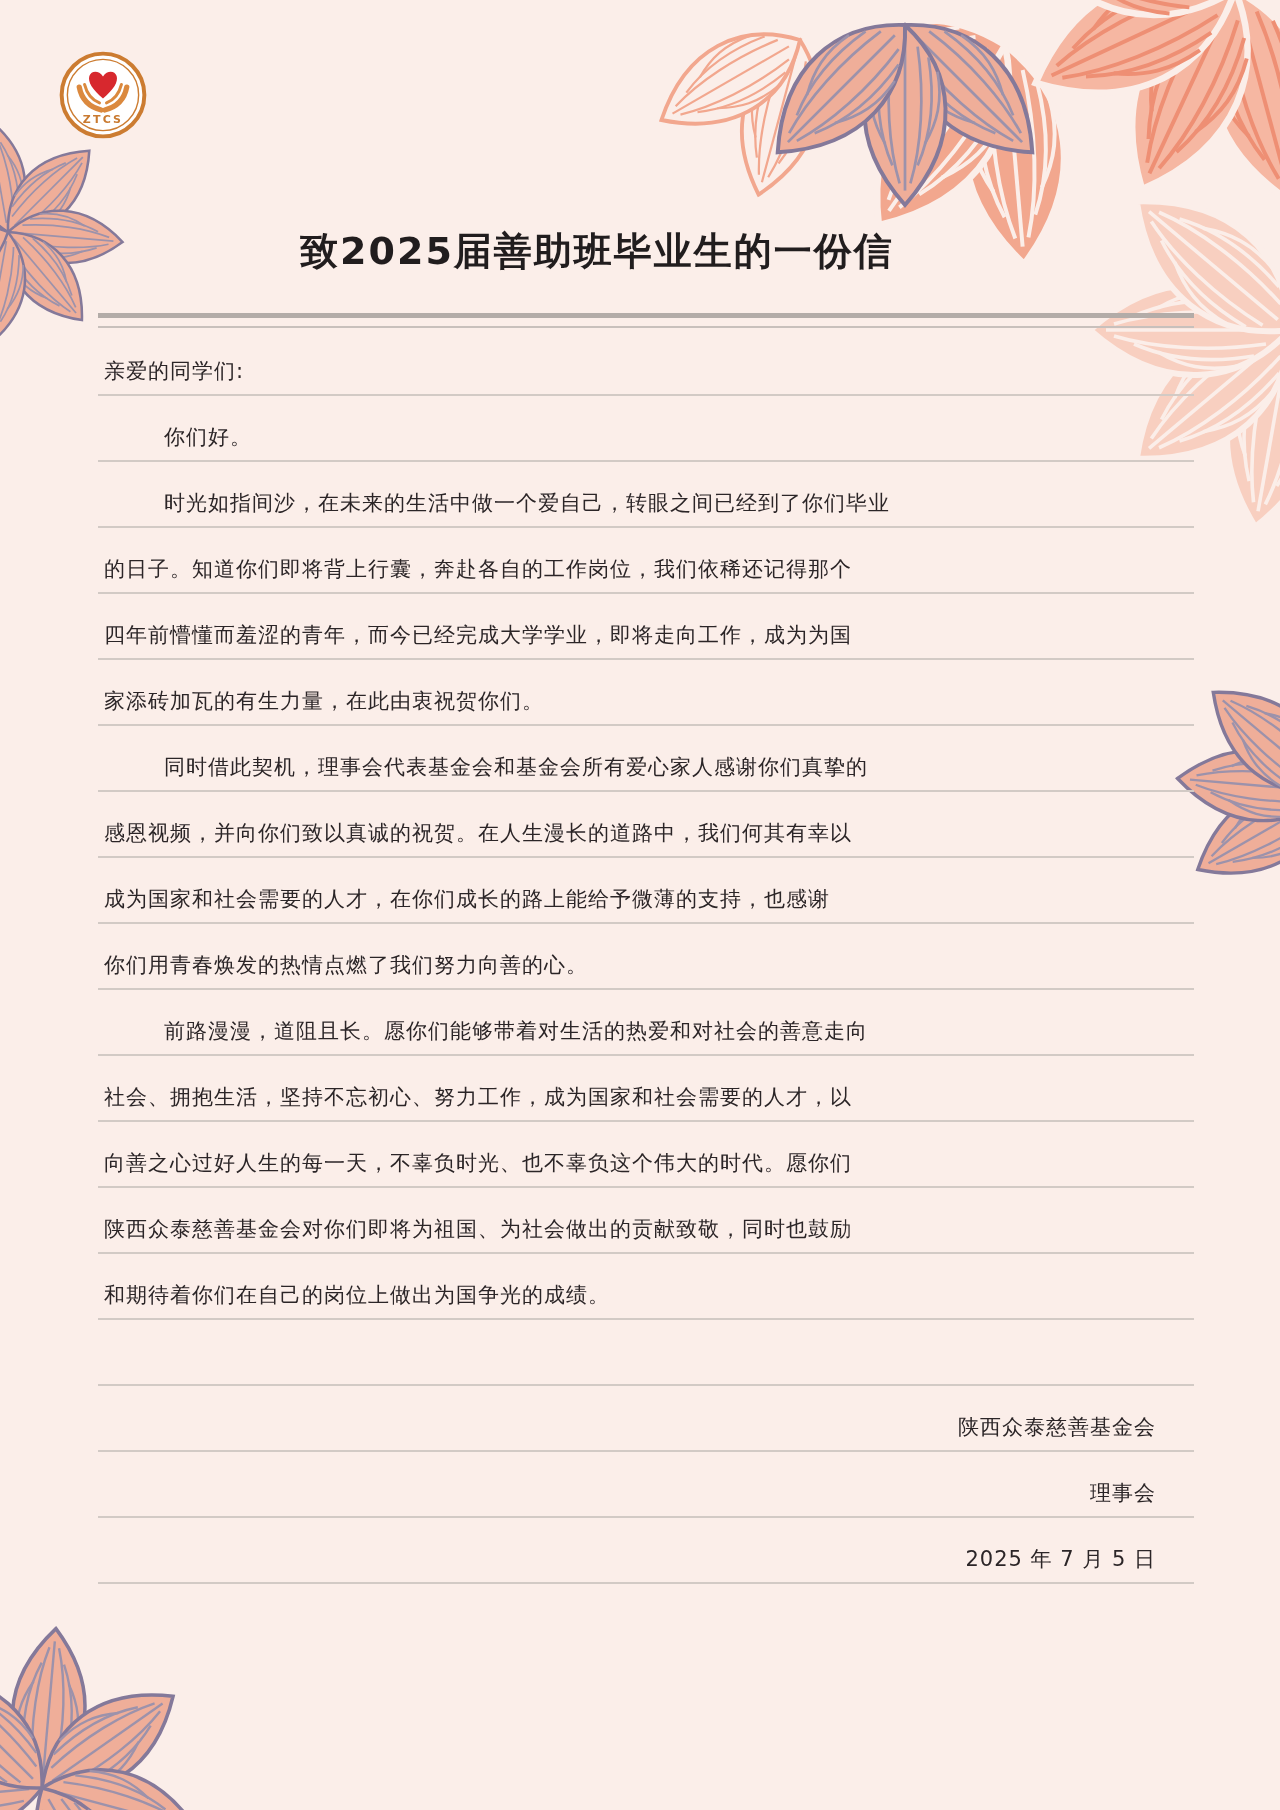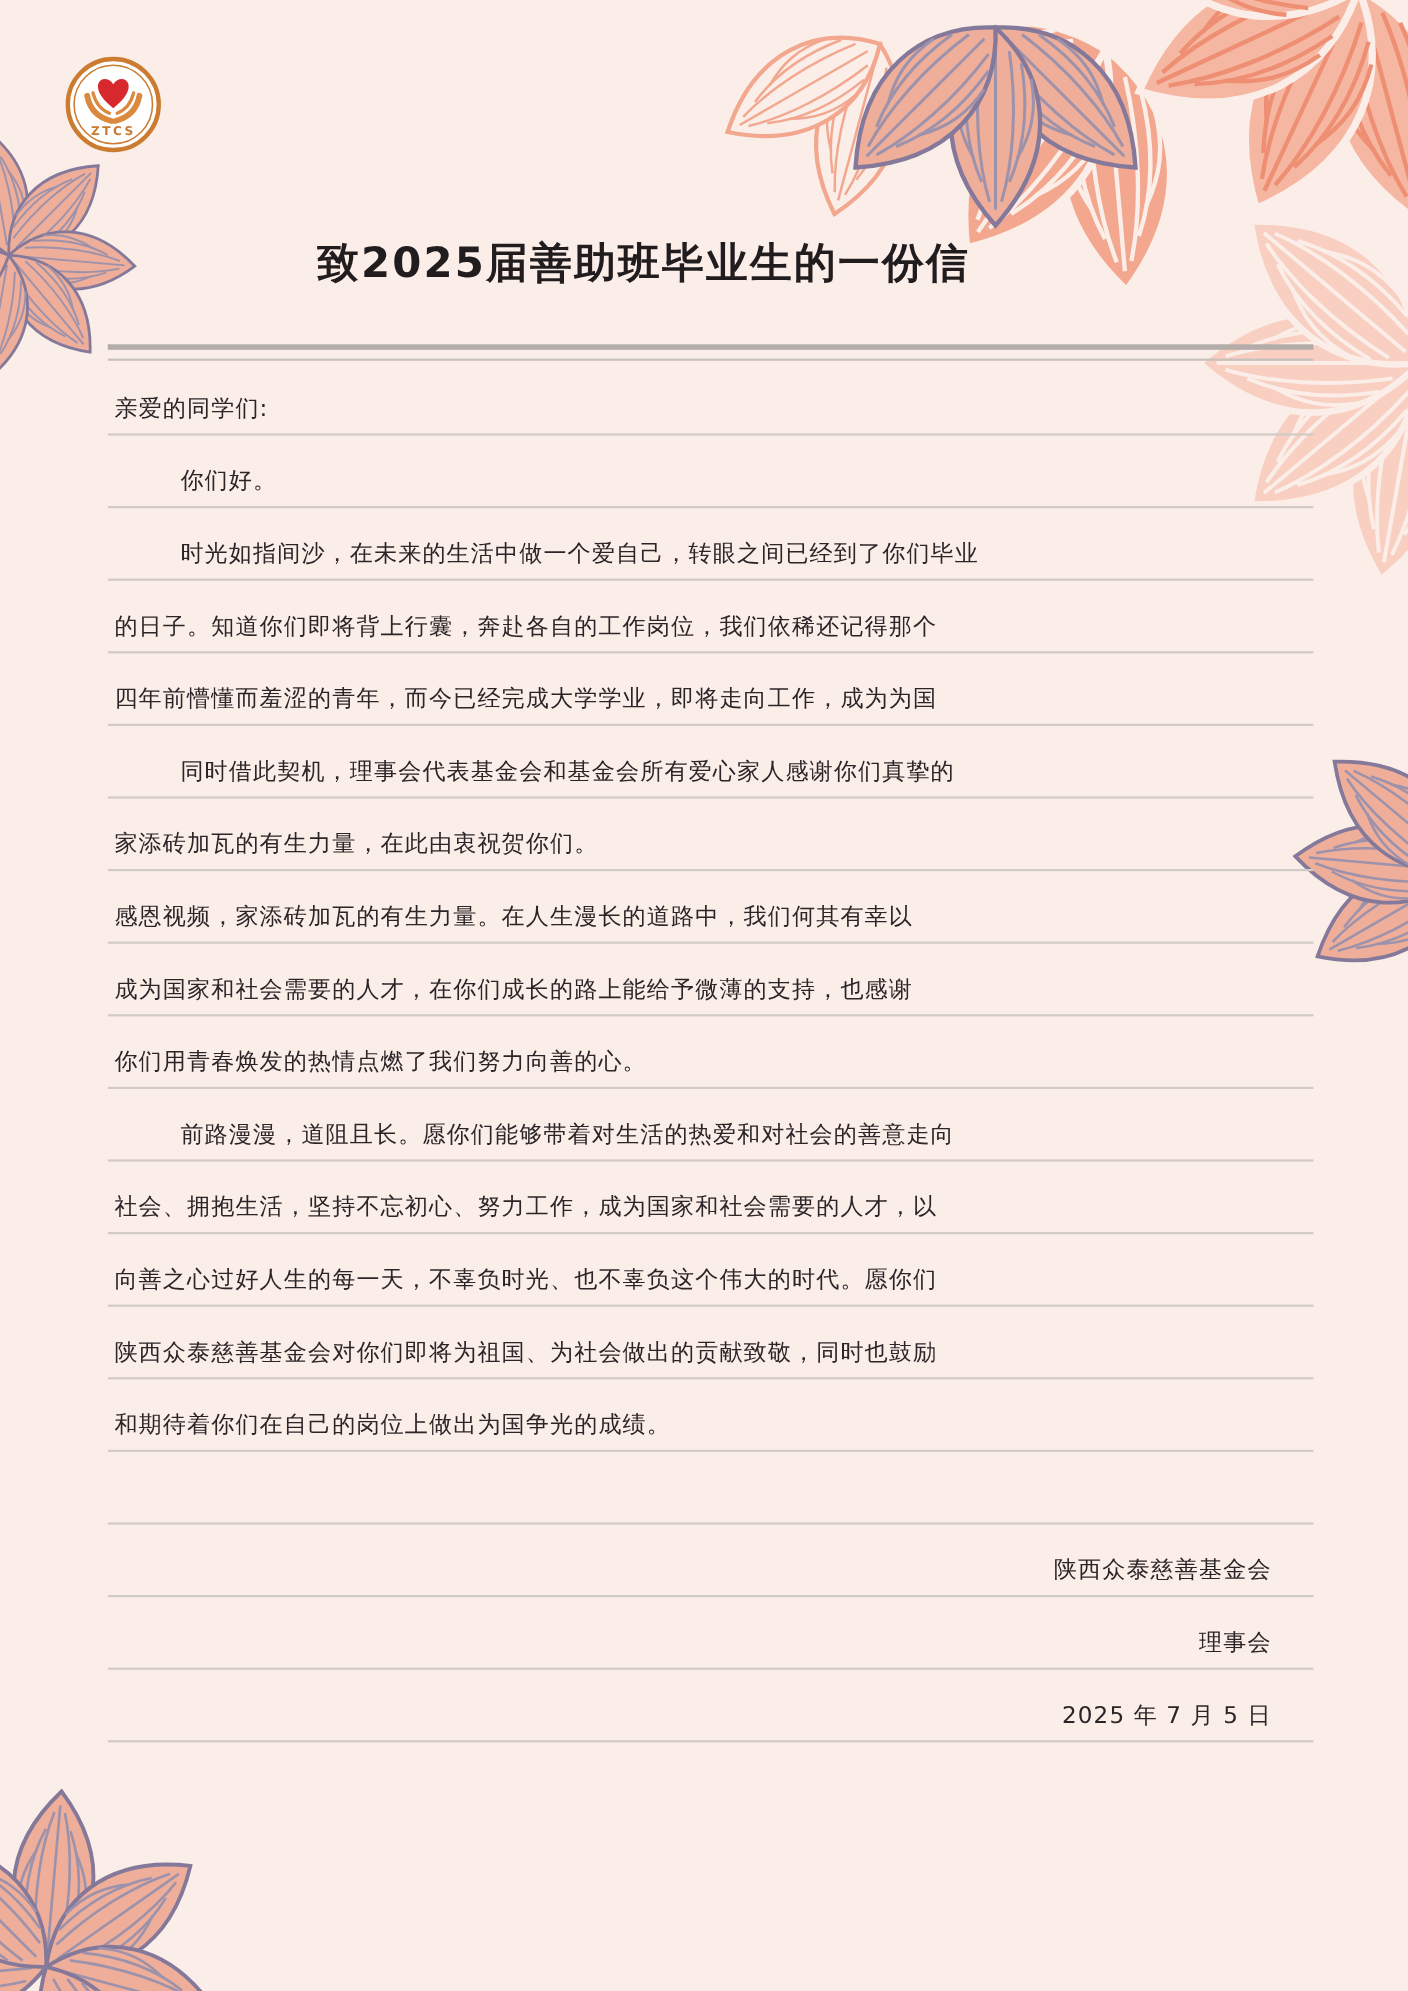--- a/index.html
+++ b/index.html
@@ -3,21 +3,21 @@
 <meta charset="utf-8">
 <style>
   html,body{margin:0;padding:0;background:#e8e0dc;}
   .page{
     position:relative;width:1280px;height:1810px;overflow:hidden;
     background:#fbeee9;font-family:"DejaVu Sans","Liberation Sans",sans-serif;
   }
   .decor{position:absolute;left:0;top:0;pointer-events:none;}
   .logo{position:absolute;left:59px;top:51px;width:88px;height:88px;}
   .title{
-    position:absolute;top:214px;left:0;width:1170px;margin:0;
+    position:absolute;top:214px;left:0;width:1170px;margin:12px;
     text-align:center;font-size:38px;font-weight:bold;color:#211d1e;letter-spacing:2px;
   }
   .rule-double{
     position:absolute;left:98px;top:313px;width:1096px;height:8px;
     border-top:5px solid #b3aca8;border-bottom:2px solid #c8c0bc;
   }
   .lines{position:absolute;left:98px;top:330px;width:1096px;}
   .line{
     box-sizing:border-box;height:66px;display:flex;align-items:flex-end;
     border-bottom:2px solid #d2cac5;padding:0 6px 9px 6px;
@@ -221,28 +221,28 @@
       </div>
       <div class="line indent">
         <span>时光如指间沙，在未来的生活中做一个爱自己，转眼之间已经到了你们毕业</span>
       </div>
       <div class="line">
         <span>的日子。知道你们即将背上行囊，奔赴各自的工作岗位，我们依稀还记得那个</span>
       </div>
       <div class="line">
         <span>四年前懵懂而羞涩的青年，而今已经完成大学学业，即将走向工作，成为为国</span>
       </div>
+      <div class="line">
+        <span>家添砖加瓦的有生力量，在此由衷祝贺你们。</span>
+      </div>
       <div class="line indent">
         <span>同时借此契机，理事会代表基金会和基金会所有爱心家人感谢你们真挚的</span>
       </div>
       <div class="line">
-        <span>家添砖加瓦的有生力量，在此由衷祝贺你们。</span>
-      </div>
-      <div class="line">
-        <span>感恩视频，家添砖加瓦的有生力量。在人生漫长的道路中，我们何其有幸以</span>
+        <span>感恩视频，并向你们致以真诚的祝贺。在人生漫长的道路中，我们何其有幸以</span>
       </div>
       <div class="line">
         <span>成为国家和社会需要的人才，在你们成长的路上能给予微薄的支持，也感谢</span>
       </div>
       <div class="line">
         <span>你们用青春焕发的热情点燃了我们努力向善的心。</span>
       </div>
       <div class="line indent">
         <span>前路漫漫，道阻且长。愿你们能够带着对生活的热爱和对社会的善意走向</span>
       </div>

